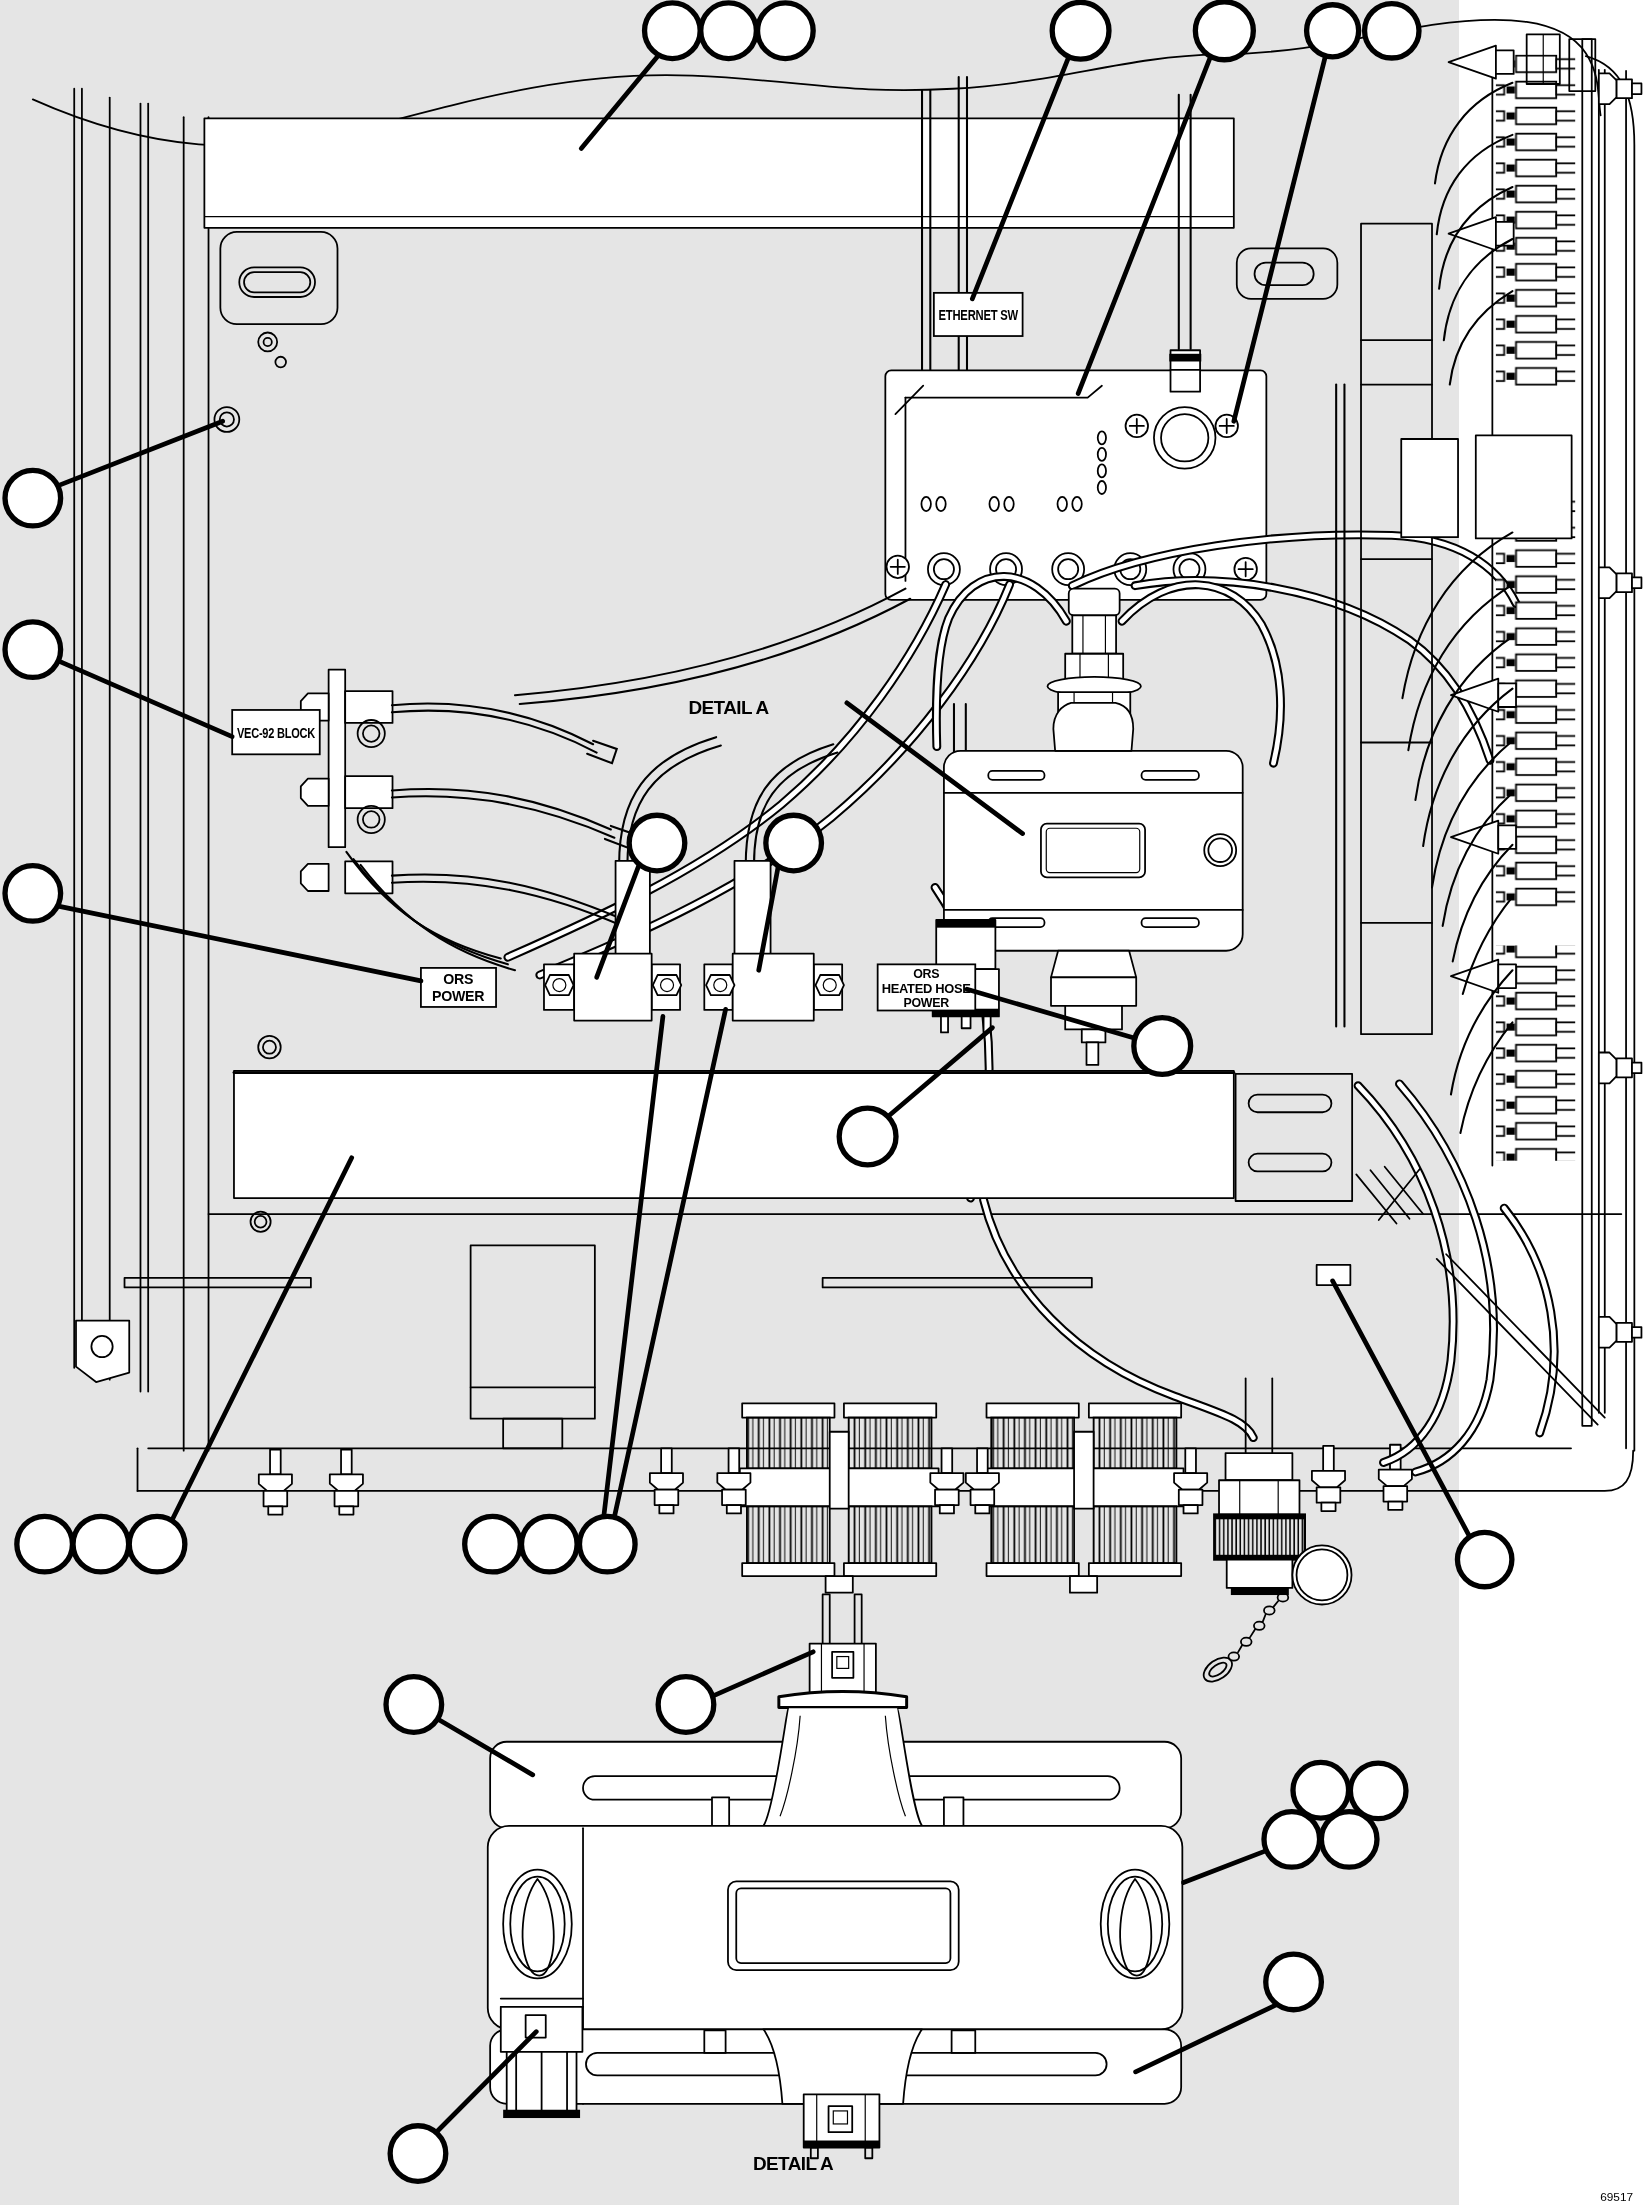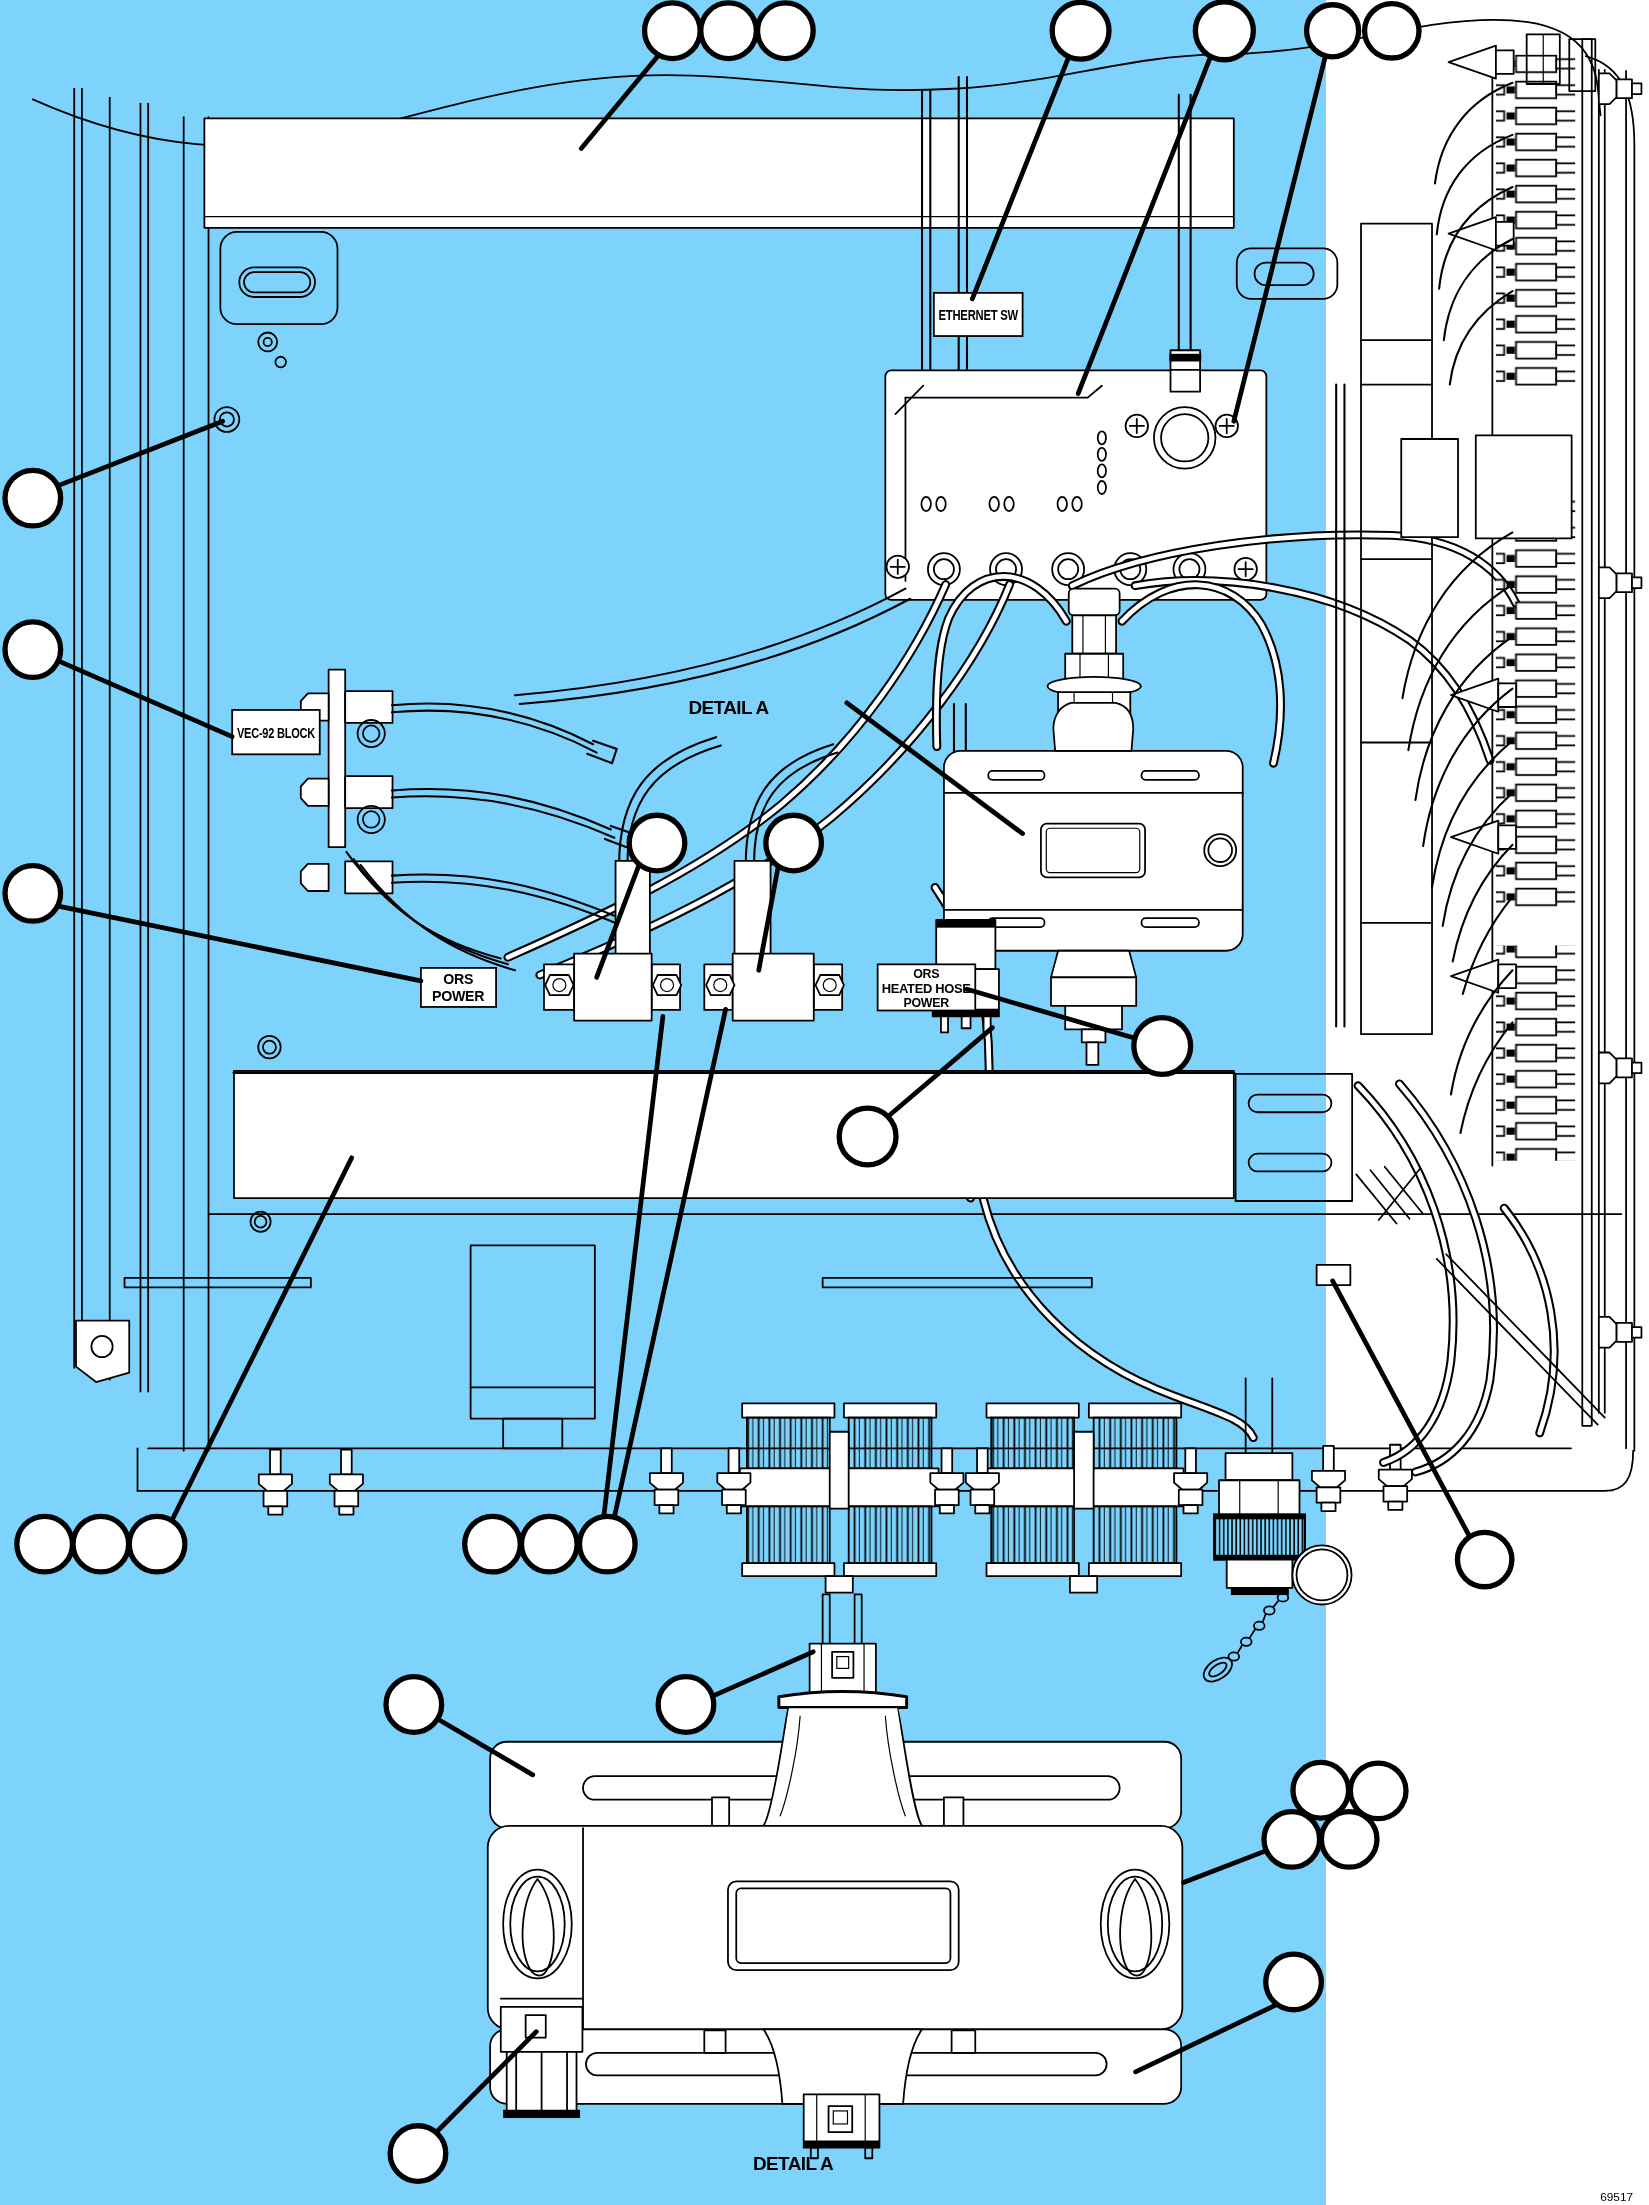--- a/index.html
+++ b/index.html
@@ -1,16 +1,16 @@
 <!DOCTYPE html>
 <html style="font-size:9.5px"><head>
 <meta charset="utf-8">
 <style>
   html,body{margin:0;padding:0;background:#ffffff;}
-  .stage{width:1326px;height:2205px;position:relative;background:#7dd3fc;}
+  .stage{width:1459px;height:2205px;position:relative;background:#e5e5e5;}
   svg{display:block;}
   .s2{stroke:#000;stroke-width:2;fill:none;}
   .s3{stroke:#000;stroke-width:3;fill:none;stroke-linecap:round;stroke-linejoin:round;}
   .s5{stroke:#000;stroke-width:5;fill:none;stroke-linecap:round;stroke-linejoin:round;}
   .fw{fill:#fff;stroke:#000;stroke-width:3;stroke-linejoin:round;}
   .fw5{fill:#fff;stroke:#000;stroke-width:5;stroke-linejoin:round;}
   .blk{fill:#000;stroke:none;}
   .wire{stroke:#000;stroke-width:3.5;fill:none;stroke-linecap:round;}
   .tubeO{stroke:#000;stroke-width:15;fill:none;stroke-linecap:round;}
   .tubeI{stroke:#fff;stroke-width:8;fill:none;stroke-linecap:round;}

